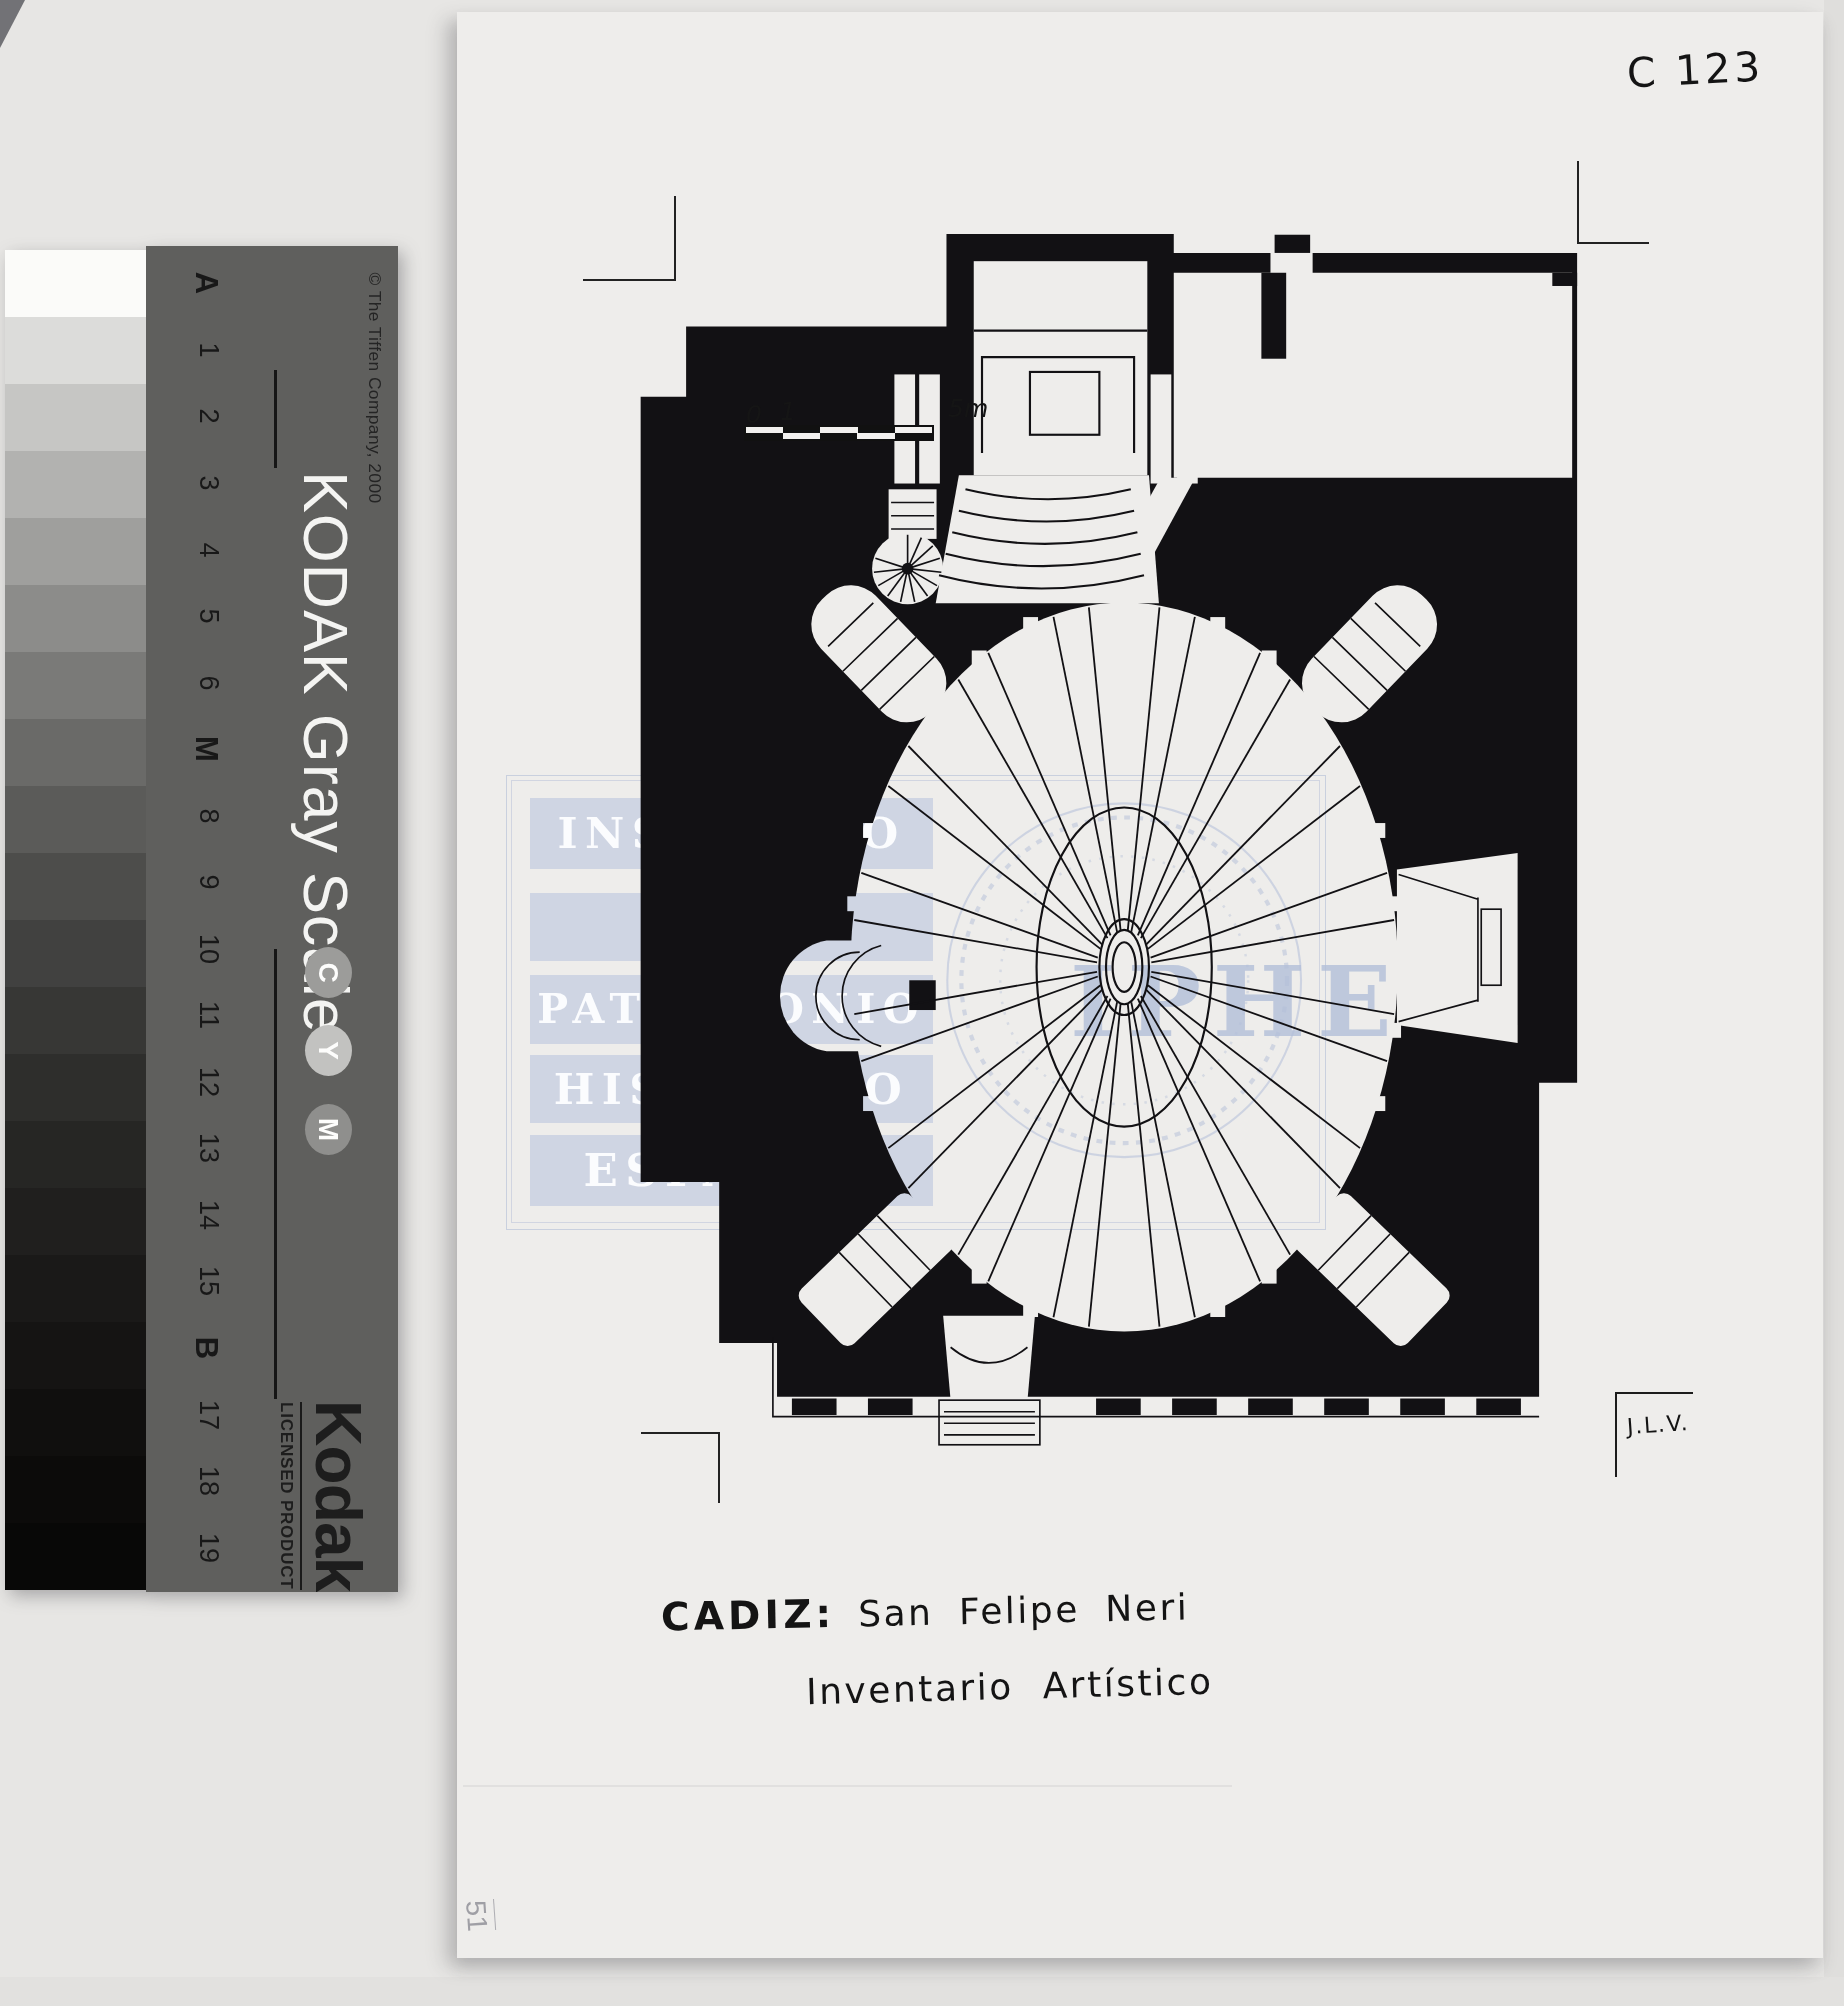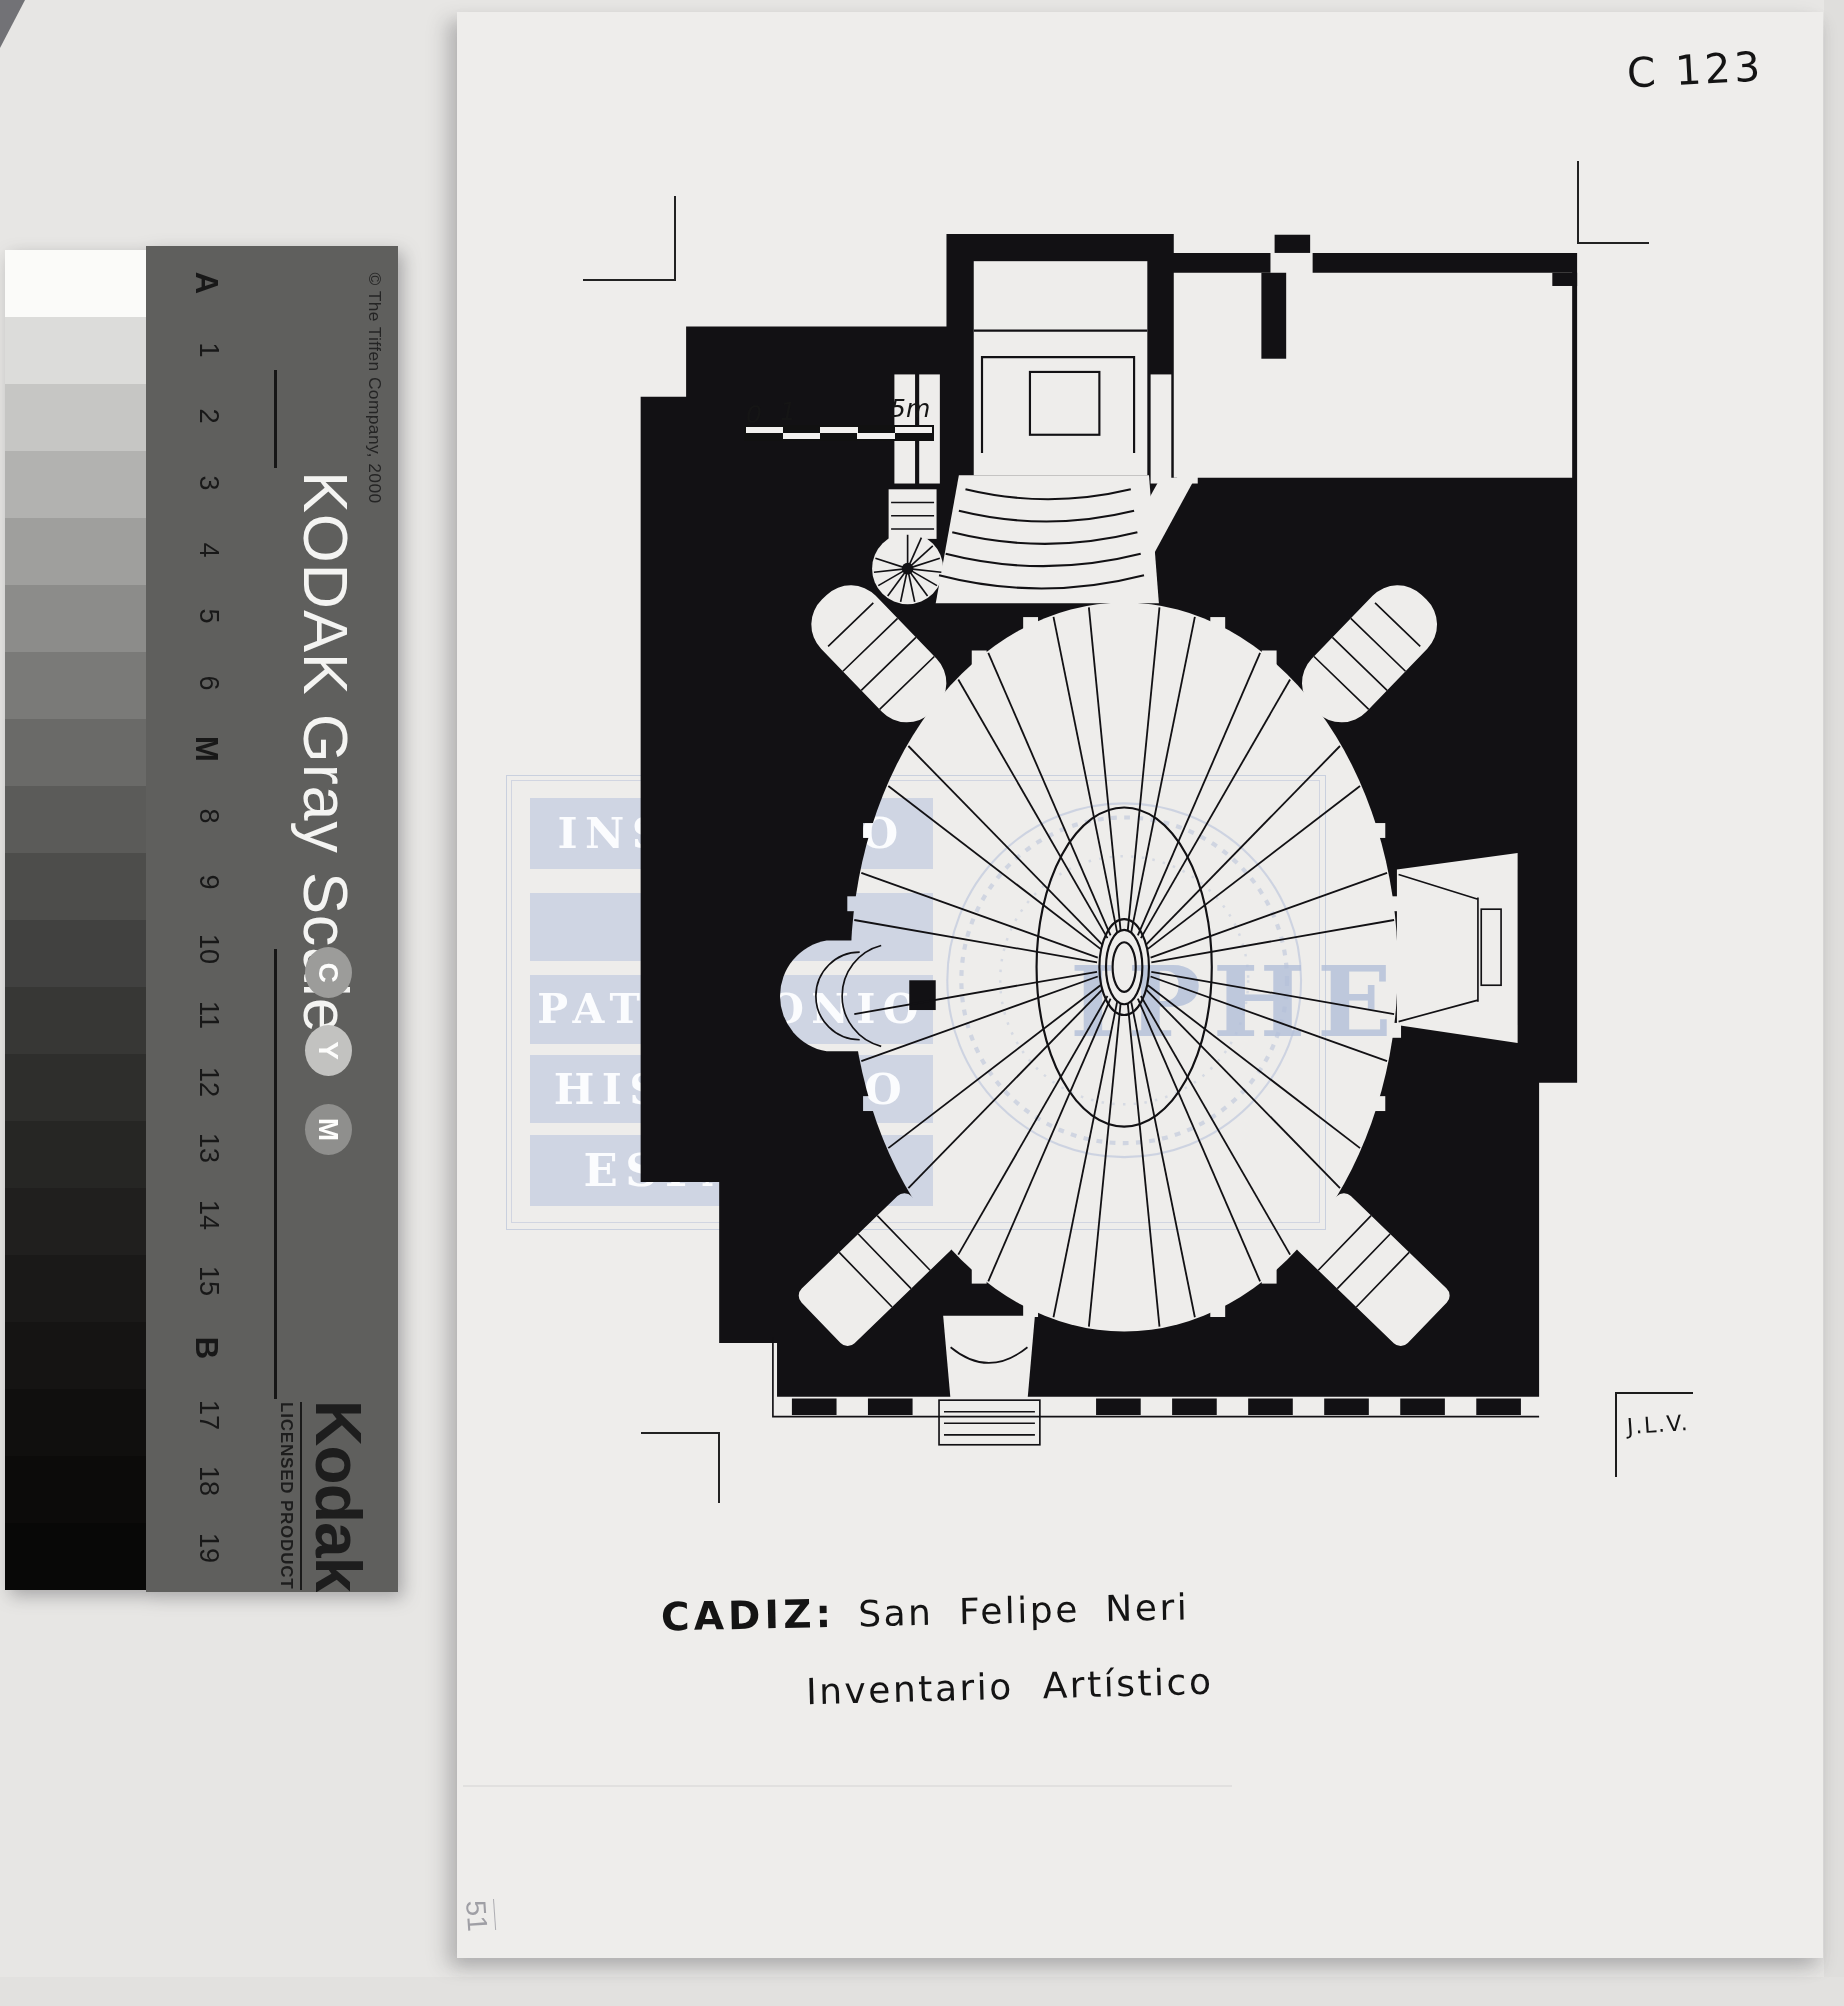--- a/index.html
+++ b/index.html
@@ -58,21 +58,21 @@
             font-size:28px;color:rgba(95,95,108,.55);border-top:1.7px solid rgba(95,95,108,.45);padding-top:1.7px;}
 
   
   .mark{position:absolute;}
   #mark-tl{left:583px;top:196px;width:91px;height:83px;border-right:2.5px solid #222;border-bottom:2.5px solid #222;}
   #mark-tr{left:1577px;top:161px;width:70px;height:81px;border-left:2.5px solid #222;border-bottom:2.5px solid #222;}
   #mark-bl{left:641px;top:1432px;width:77px;height:69px;border-top:2.5px solid #222;border-right:2.5px solid #222;}
 
   
   #scalebar-labels span{position:absolute;font-size:25px;font-style:italic;color:#151515;}
-  #sb0{left:746px;top:400px;} #sb1{left:780px;top:397px;} #sb5{left:890px;top:394px;}
+  #sb0{left:746px;top:400px;} #sb1{left:780px;top:397px;} #sb5{left:948px;top:394px;}
   #scalebar{left:746px;top:427px;width:186px;height:12.4px;outline:2.1px solid #111;background:#f2f1ef;}
   .sb-cell{position:absolute;width:37px;height:6.2px;}
 
   
   #plan-svg{left:0;top:0;width:1845px;height:2006px;}
   .ink{fill:#121114;}
   .line{fill:none;stroke:#121114;stroke-width:2.6;}
   .thin{fill:none;stroke:#121114;stroke-width:2;}
 </style>
 </head>

